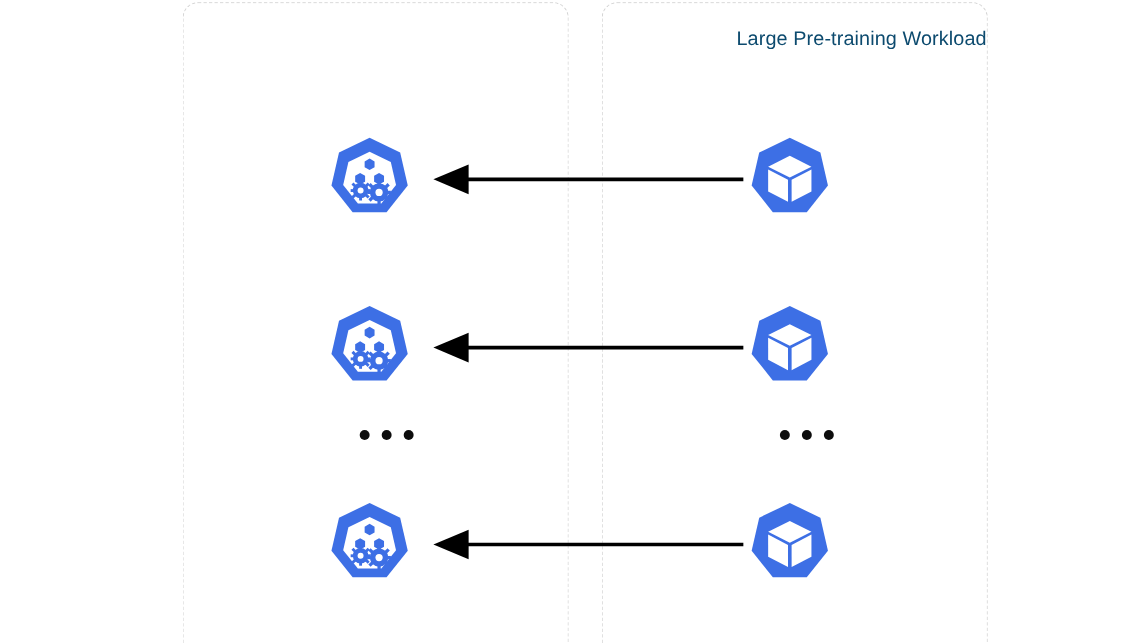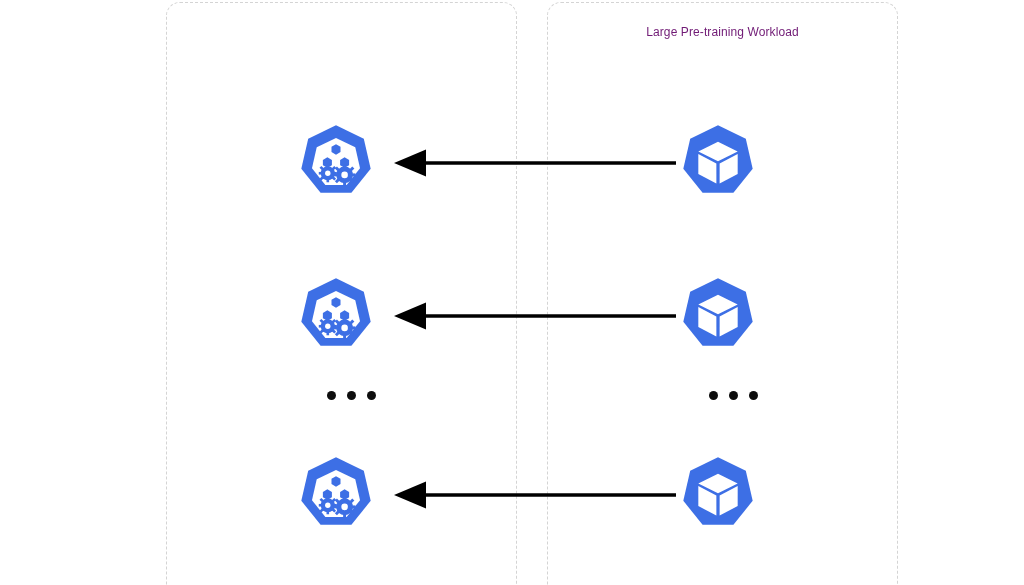--- a/index.html
+++ b/index.html
@@ -41,23 +41,23 @@
     top: 2px;
     width: 351px;
     height: 600px;
   }
 
   
   .group-title {
     position: absolute;
     top: 22px;
     width: 100%;
-    text-align: center;
-    font-size: 12px;
-    color: #701a75;
+    text-align: right;
+    font-size: 18px;
+    color: #0c4a6e;
     letter-spacing: 0.1px;
     line-height: 1.2;
     white-space: nowrap;
   }
 
   
   .row {
     position: absolute;
     left: 0;
     width: 1024px;

